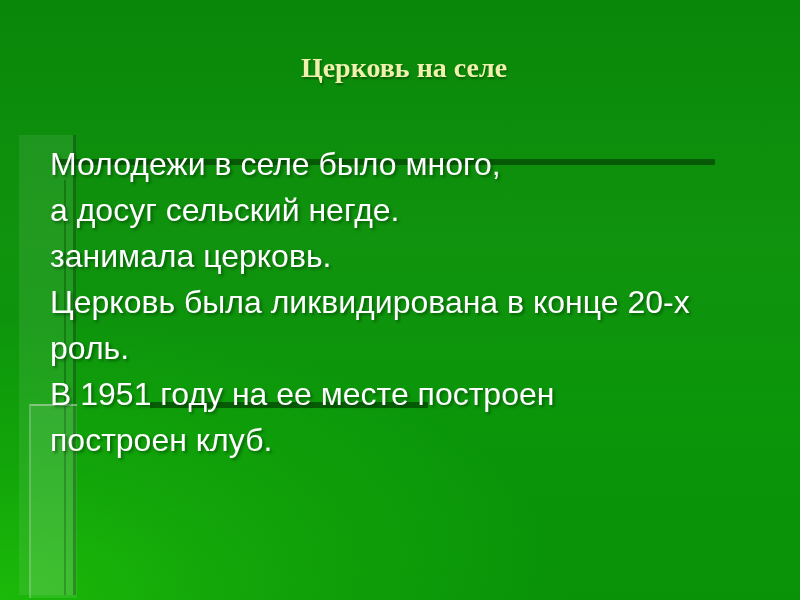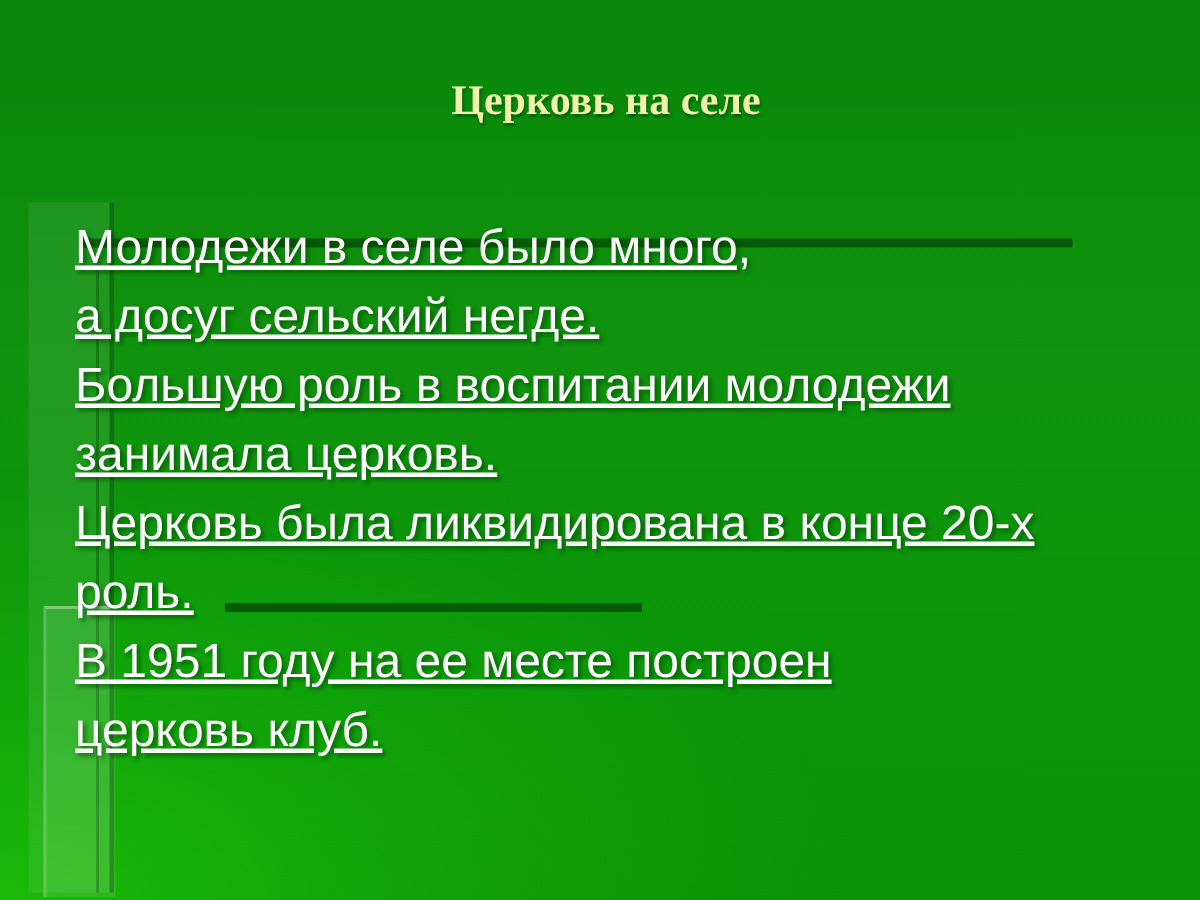--- a/index.html
+++ b/index.html
@@ -41,41 +41,39 @@
     z-index:3;margin:0;
   }
   
   .body-text{
     position:absolute;left:50px;top:141px;width:730px;z-index:2;
   }
   .body-line{
     font-size:32px;line-height:46px;height:46px;white-space:nowrap;
     color:#ffffff;
     text-shadow:2px 2px 3px rgba(3,62,3,0.60);
-    text-decoration:underline;
   }
 </style>
 </head>
 <body>
 
 <div class="slide">
 
   <div class="panel-main"></div>
   <div class="panel-inner-line"></div>
   <div class="panel-lower"></div>
 
   <div class="divider divider-1"></div>
   <div class="divider divider-2"></div>
 
   <h1 class="title">Церковь на селе</h1>
 
   <div class="body-text">
     <div class="body-line">Молодежи в селе было много,</div>
     <div class="body-line">а досуг сельский негде.</div>
-    <div class="body-line">Большую роль в воспитании молодежи</div>
     <div class="body-line">занимала церковь.</div>
     <div class="body-line">Церковь была ликвидирована в конце 20-х</div>
     <div class="body-line">роль.</div>
     <div class="body-line">В 1951 году на ее месте построен</div>
-    <div class="body-line">церковь клуб.</div>
+    <div class="body-line">построен клуб.</div>
   </div>
 
 </div>
 
 </body></html>

